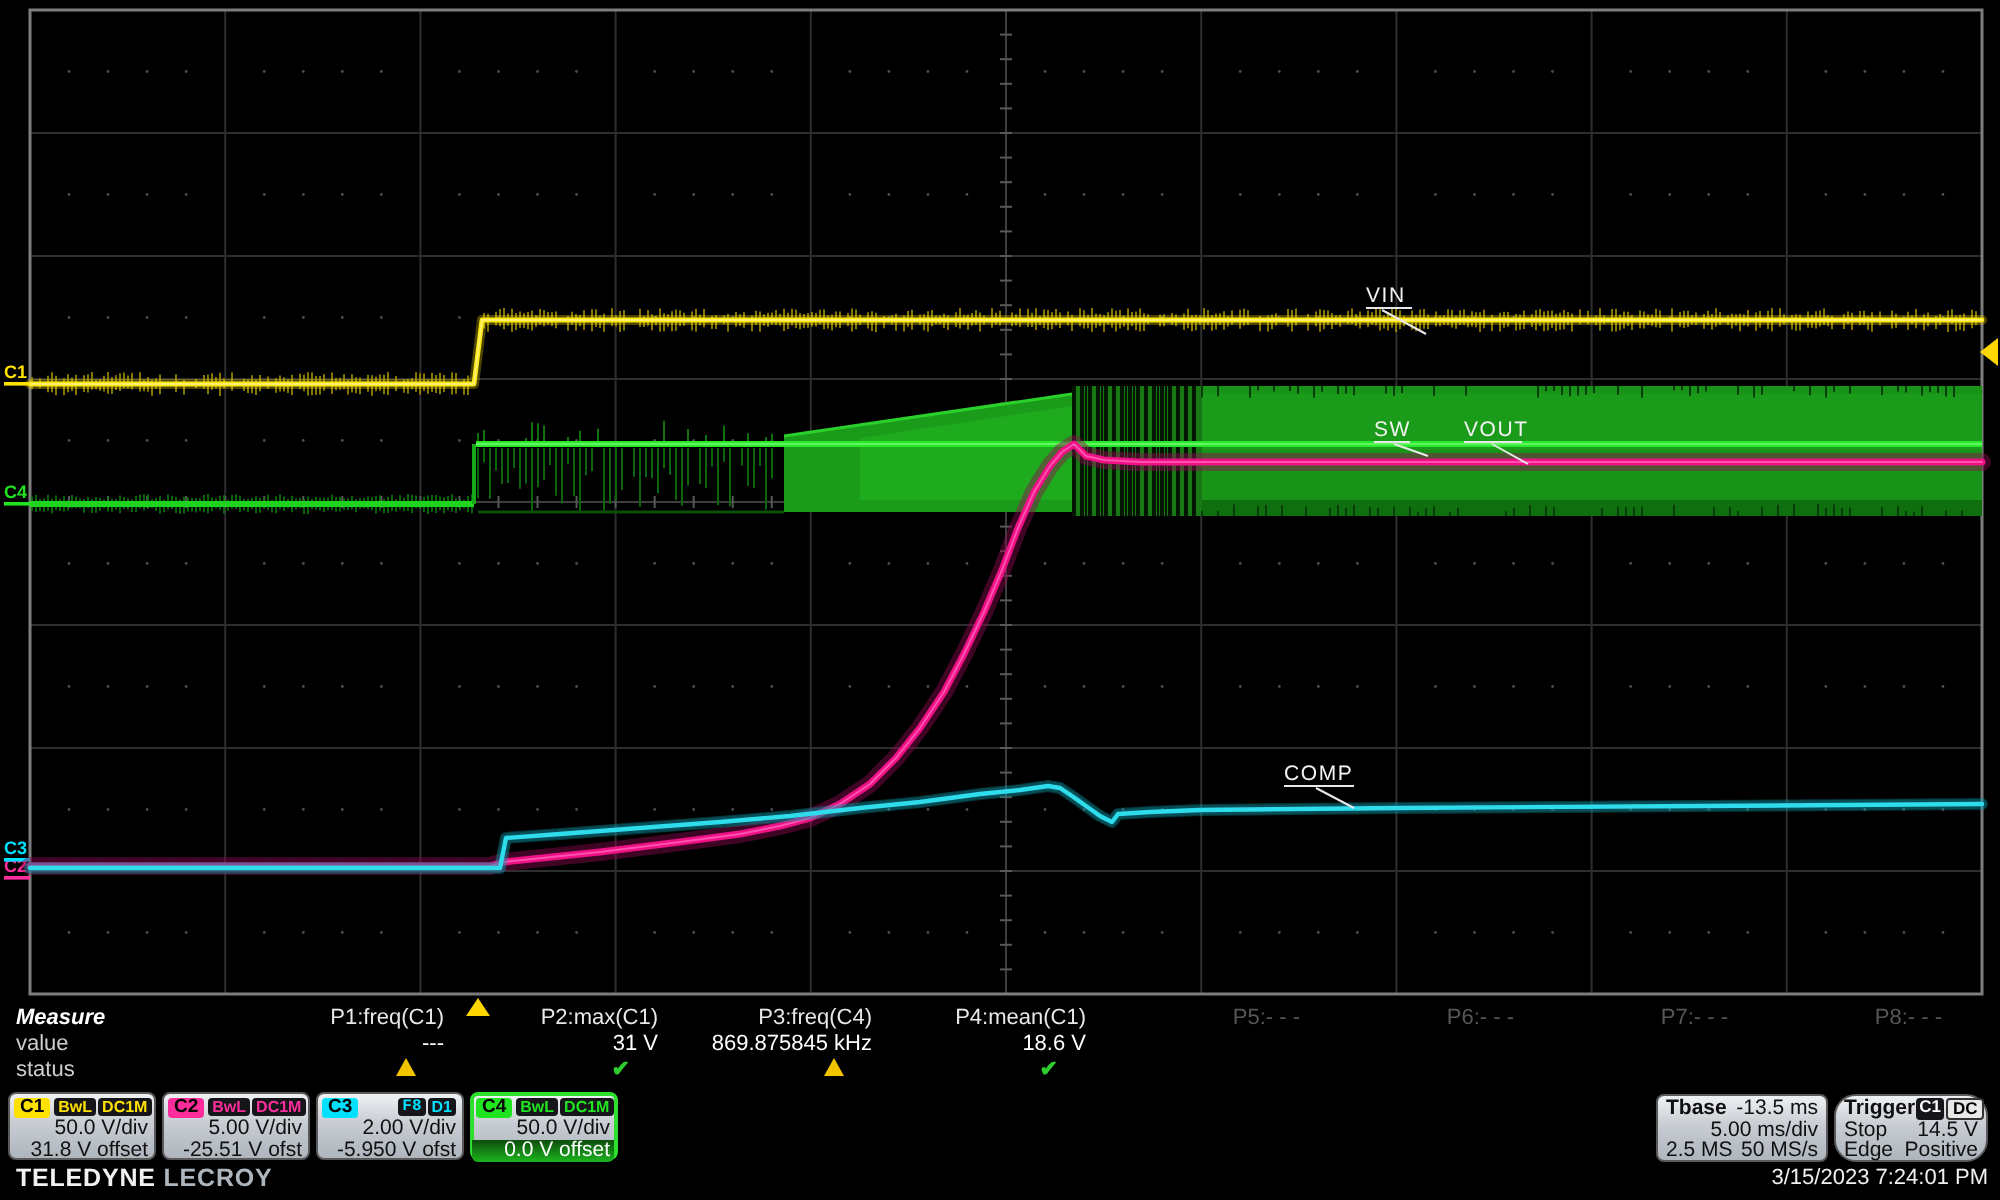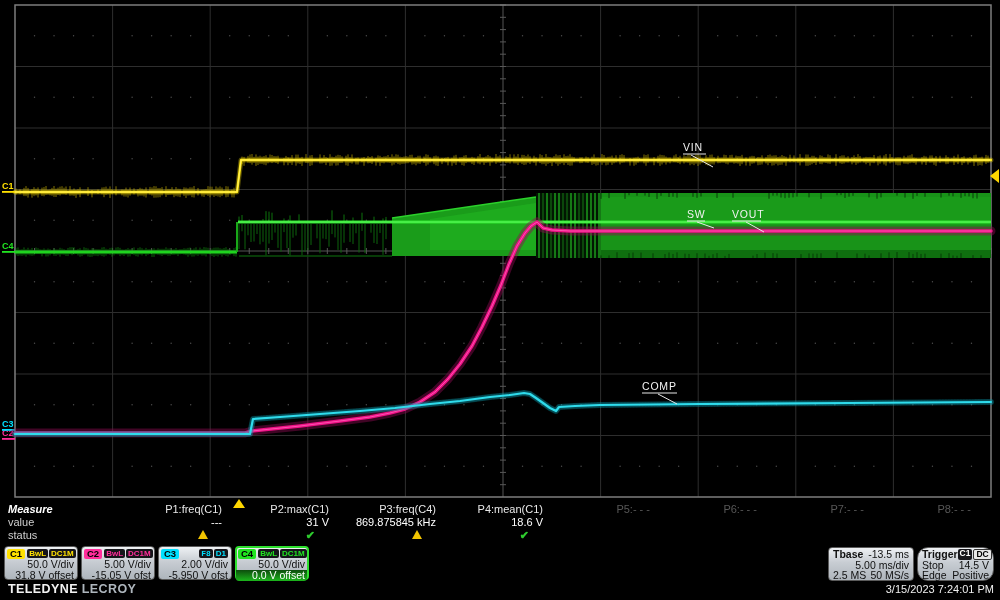--- a/index.html
+++ b/index.html
@@ -1296,21 +1296,21 @@
       </div>
       <div class="chbox">
         <div class="chhead">
           <span class="chid" style="background: rgb(255, 45, 155);">C2</span>
           <span class="chbadges">
             <span class="badge" style="color: rgb(255, 45, 155);">BwL</span>
             <span class="badge" style="color: rgb(255, 45, 155);">DC1M</span>
           </span>
         </div>
         <div class="chline">5.00 V/div</div>
-        <div class="chline off">-15.05 V ofst</div>
+        <div class="chline off">-25.51 V ofst</div>
       </div>
       <div class="chbox">
         <div class="chhead">
           <span class="chid" style="background: rgb(0, 224, 255);">C3</span>
           <span class="chbadges">
             <span class="badge" style="color: rgb(0, 224, 255); font-family: Liberation Mono, monospace;">F8</span>
             <span class="badge" style="color: rgb(0, 224, 255);">D1</span>
           </span>
         </div>
         <div class="chline">2.00 V/div</div>

